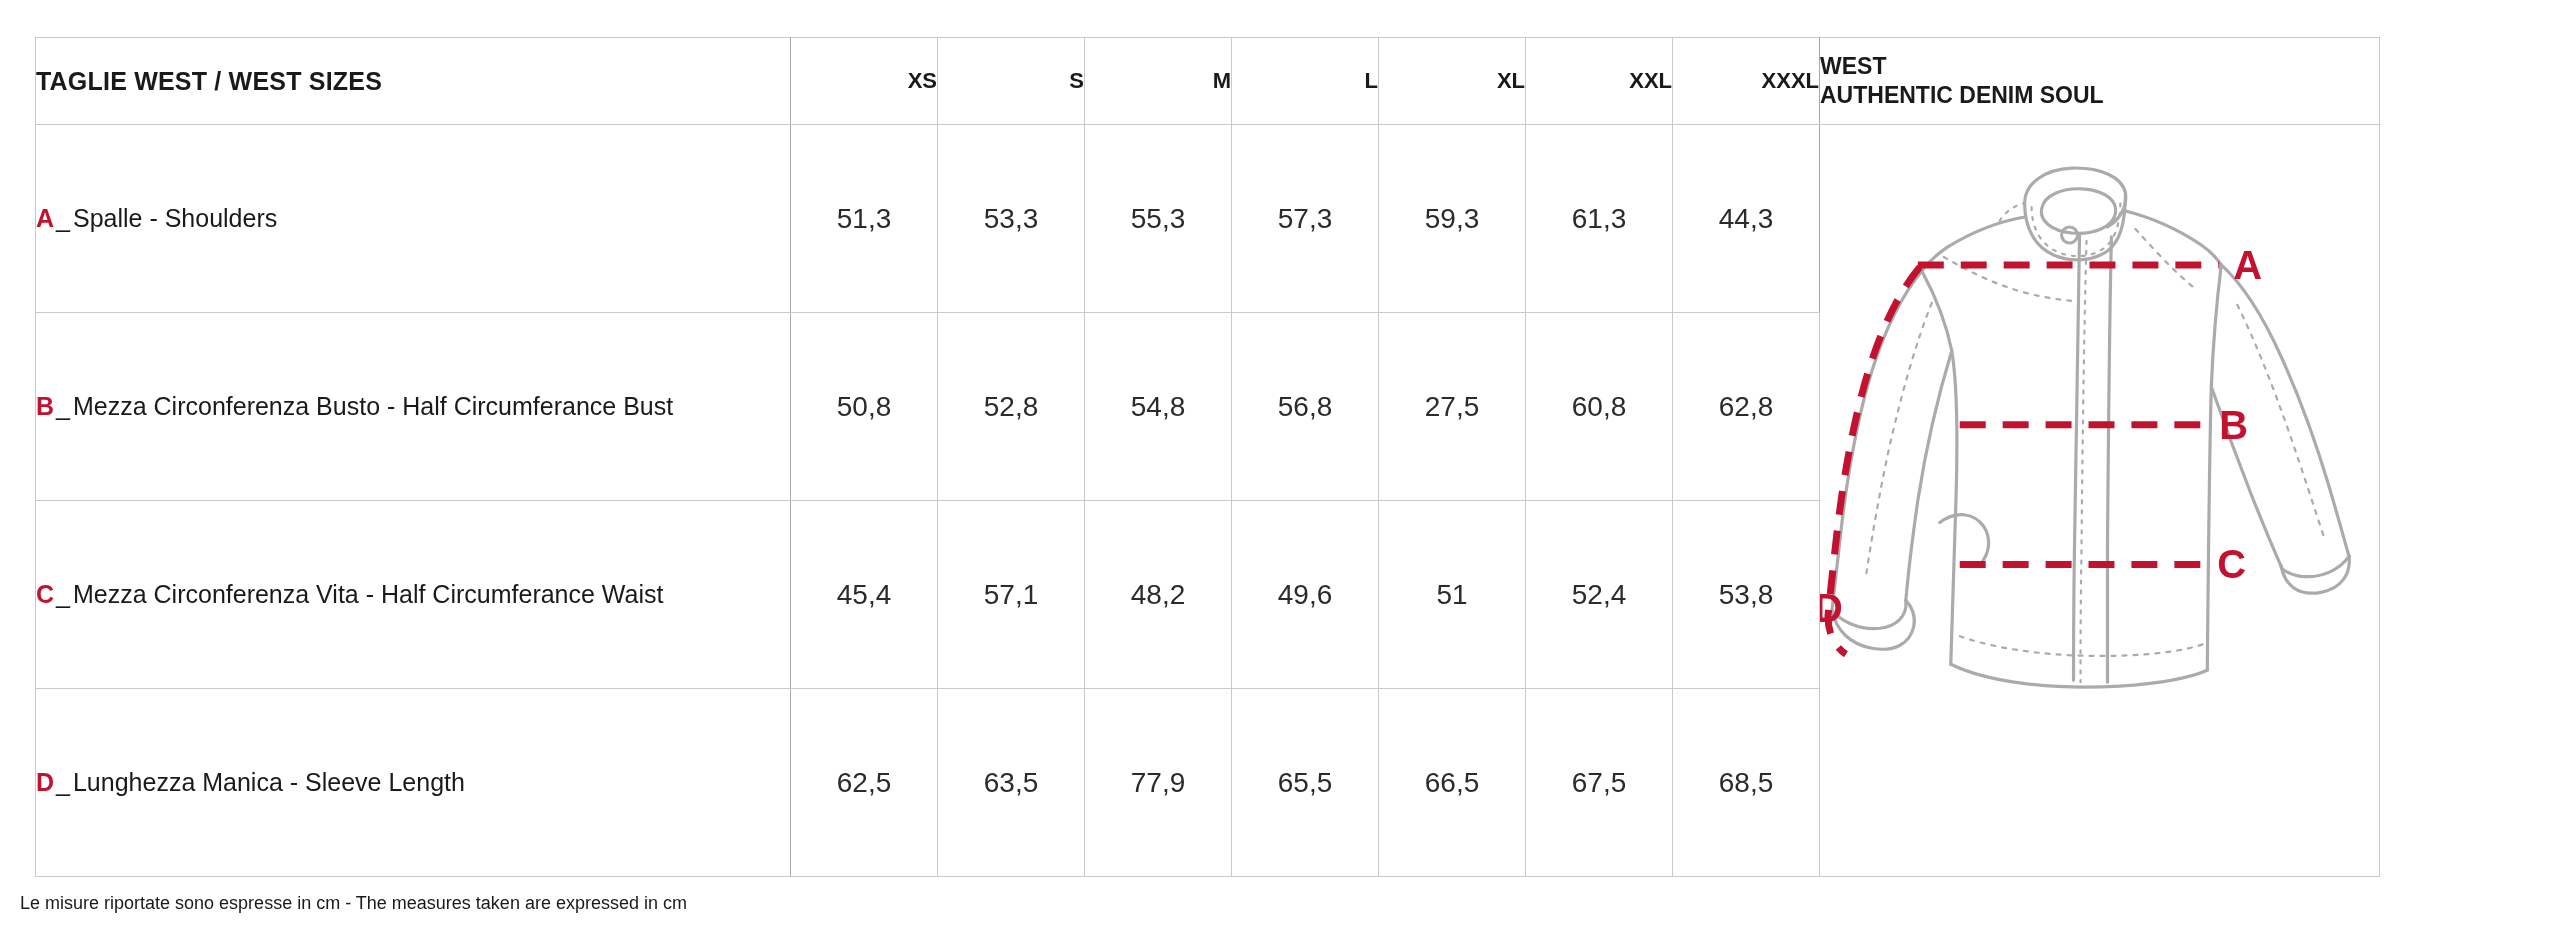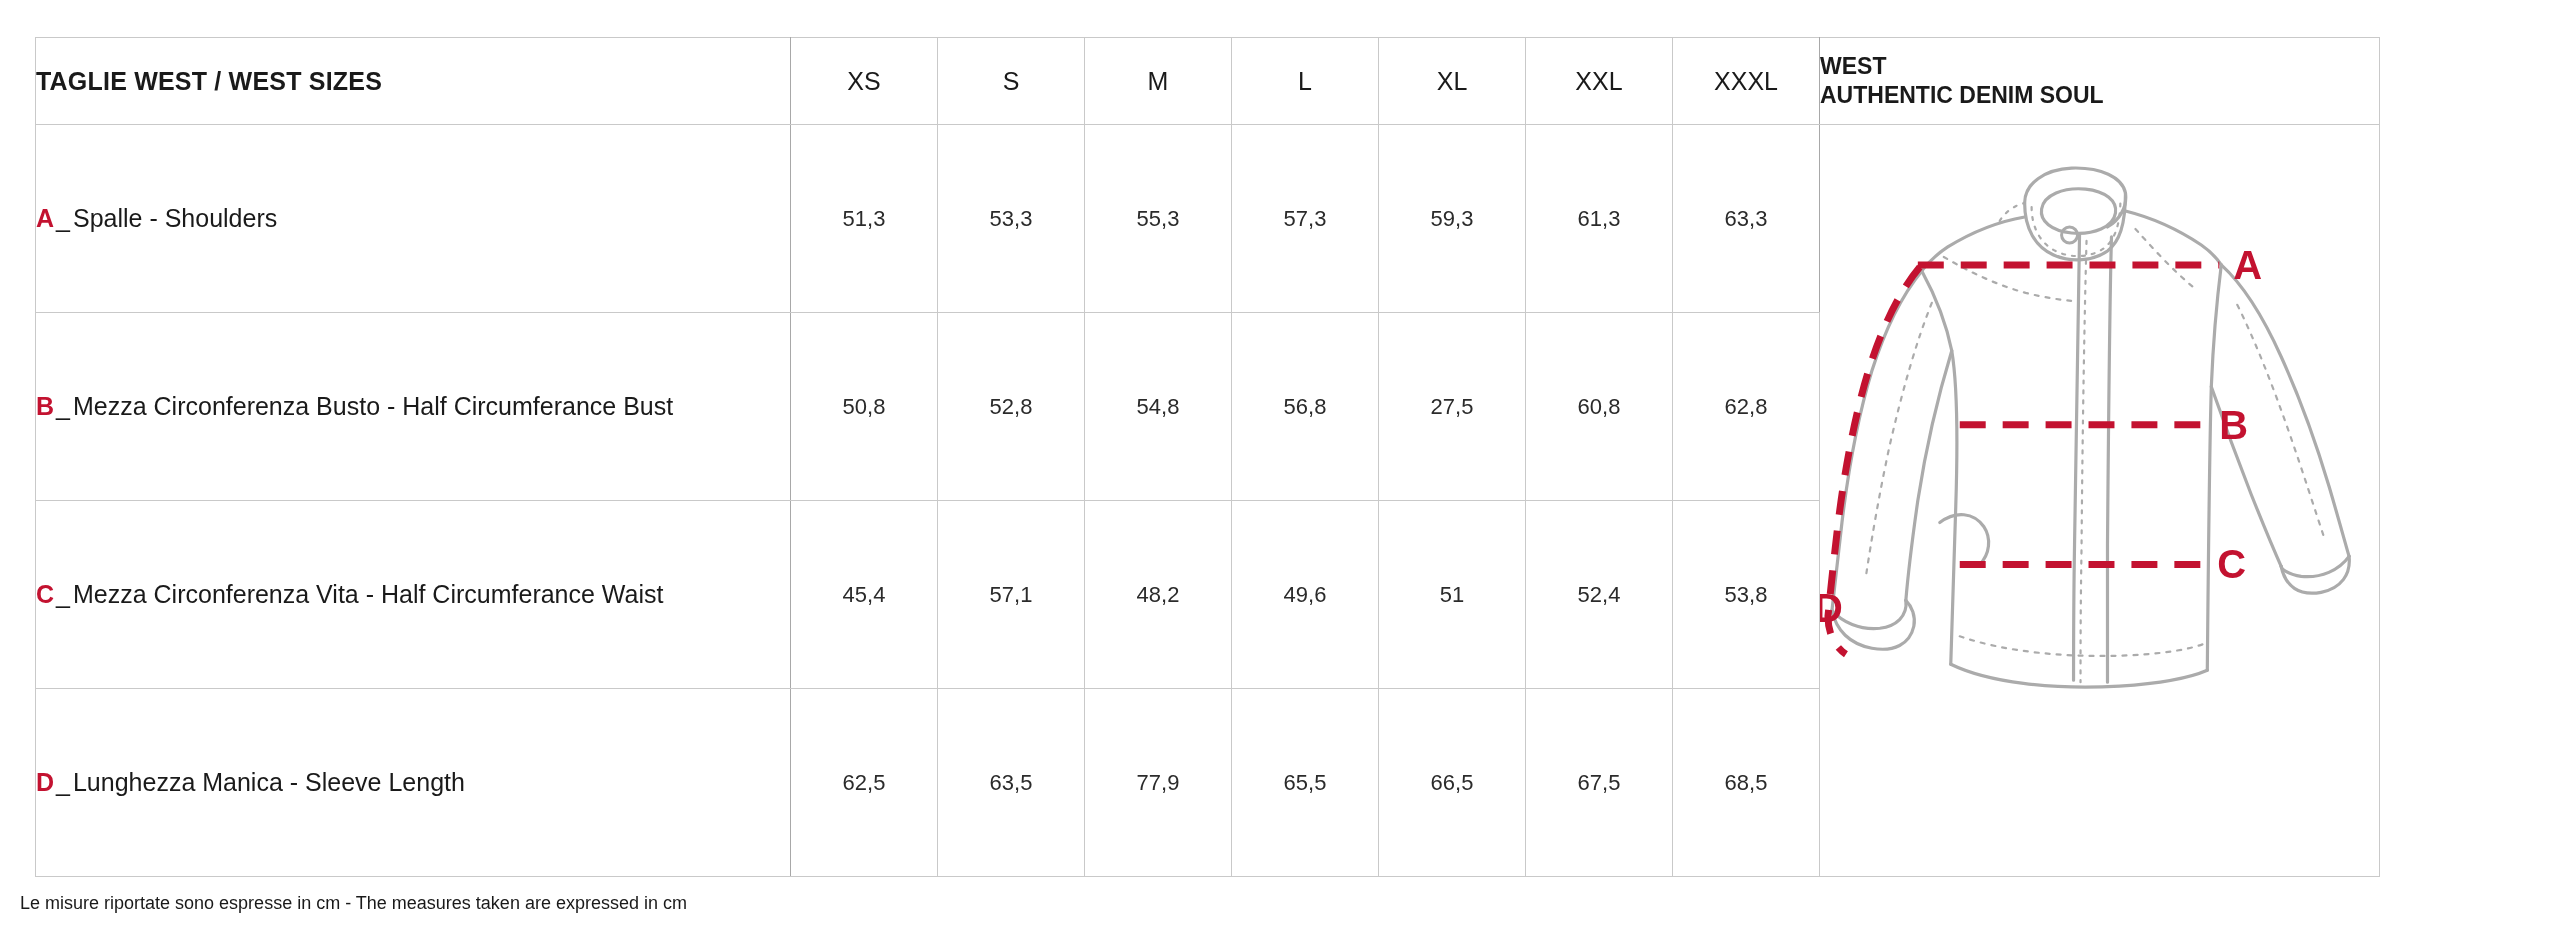--- a/index.html
+++ b/index.html
@@ -57,23 +57,23 @@
   th.label-head {
     text-align: left;
     padding-left: 27px;
     font-size: 25px;
     font-weight: bold;
     letter-spacing: 0.2px;
     color: #1a1a1a;
   }
 
   th.size-head {
-    text-align: center;
-    font-size: 25px;
-    font-weight: normal;
+    text-align: right;
+    font-size: 22px;
+    font-weight: bold;
     color: #1a1a1a;
   }
 
   th.brand-head {
     text-align: left;
     font-size: 23px;
     font-weight: bold;
     line-height: 1.28;
     color: #1a1a1a;
   }
@@ -96,21 +96,21 @@
     margin-right: 2px;
   }
   td.row-label .sep {
     color: #1a1a1a;
     font-weight: normal;
     margin-right: 3px;
   }
 
   td.value-cell {
     text-align: center;
-    font-size: 22px;
+    font-size: 28px;
     color: #2b2b2b;
   }
 
   td.illus-cell {
     padding: 0;
     vertical-align: top;
     position: relative;
     background: #ffffff;
   }
   td.illus-cell svg {
@@ -172,21 +172,21 @@
         <tr class="data-row">
           <td class="row-label thick-right">
             <span class="key">A</span><span class="sep">_</span><span>Spalle - Shoulders</span>
           </td>
           <td class="value-cell">51,3</td>
           <td class="value-cell">53,3</td>
           <td class="value-cell">55,3</td>
           <td class="value-cell">57,3</td>
           <td class="value-cell">59,3</td>
           <td class="value-cell">61,3</td>
-          <td class="value-cell thick-right">63,3</td>
+          <td class="value-cell thick-right">44,3</td>
 
           <td class="illus-cell" rowspan="4">
             <svg viewBox="0 0 560 752" preserveAspectRatio="xMidYMid meet">
               <g fill="none" stroke="#ababab" stroke-width="3.2" stroke-linecap="round" stroke-linejoin="round">
 
                 <path d="M205,78 C205,58 226,44 252,43 C281,42 303,52 306,68
                          C308,82 300,95 288,102"></path>
 
                 <path d="M205,78 C205,104 216,122 234,130 C252,138 274,136 288,126
                          C300,117 306,100 306,68"></path>

